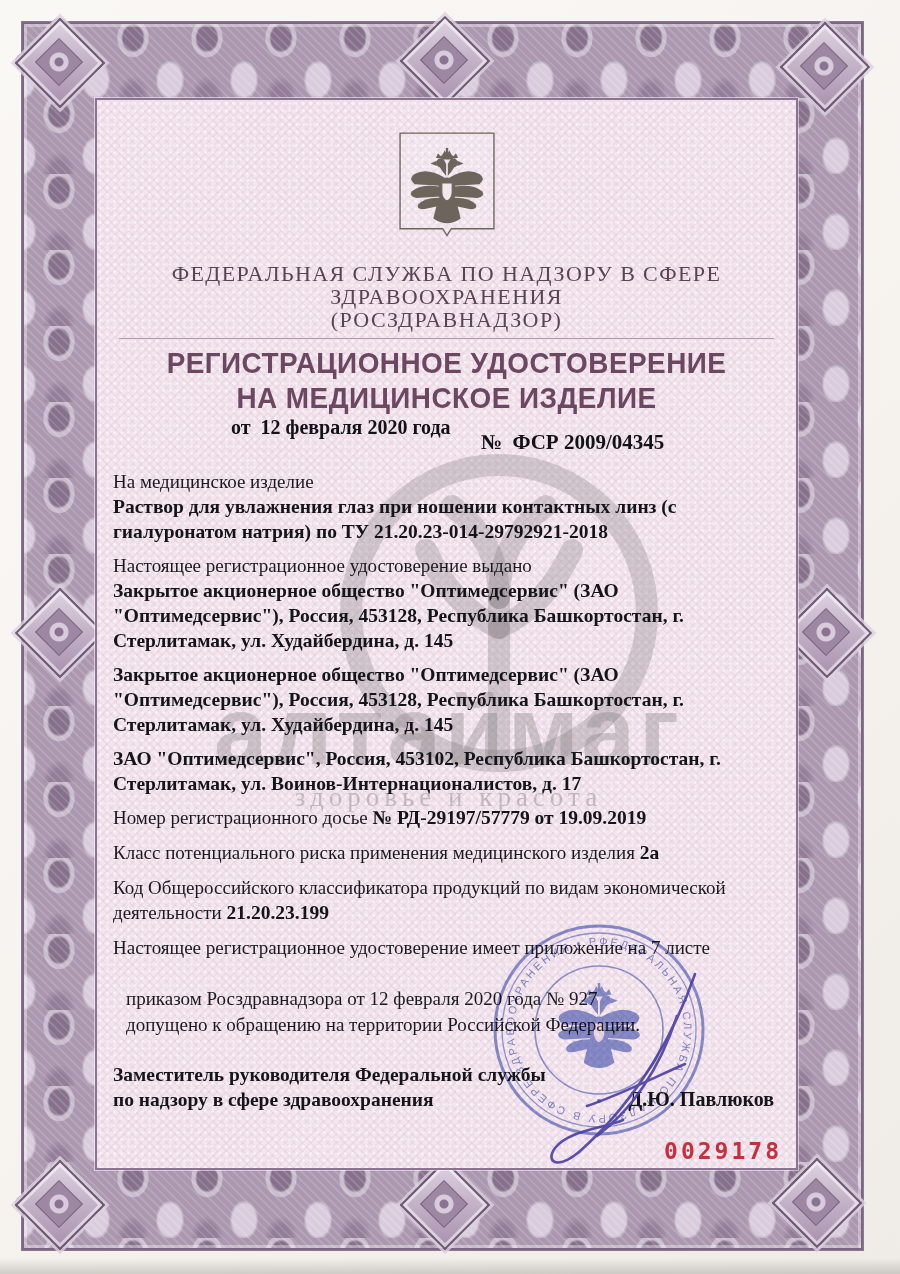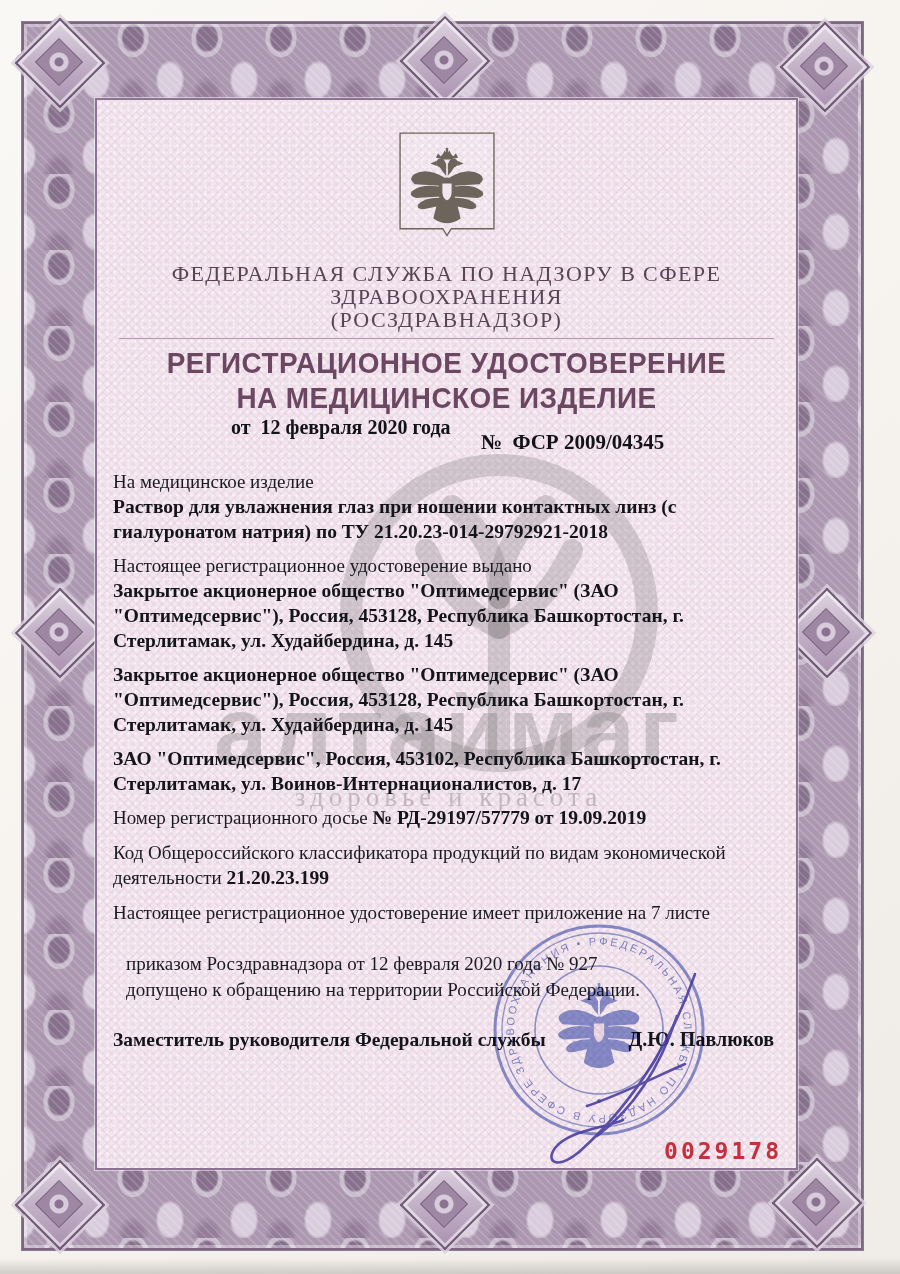--- a/index.html
+++ b/index.html
@@ -228,32 +228,34 @@
         <div class="value">Закрытое акционерное общество "Оптимедсервис" (ЗАО "Оптимедсервис"), Россия, 453128, Республика Башкортостан, г. Стерлитамак, ул. Худайбердина, д. 145</div>
       </div>
       <div class="sec">
         <div class="value">Закрытое акционерное общество "Оптимедсервис" (ЗАО "Оптимедсервис"), Россия, 453128, Республика Башкортостан, г. Стерлитамак, ул. Худайбердина, д. 145</div>
       </div>
       <div class="sec">
         <div class="value">ЗАО "Оптимедсервис", Россия, 453102, Республика Башкортостан, г. Стерлитамак, ул. Воинов-Интернационалистов, д. 17</div>
       </div>
 
       <div class="det"><span>Номер регистрационного досье </span><b>№ РД-29197/57779 от 19.09.2019</b></div>
+      <div class="det"><span>Класс потенциального риска применения медицинского изделия </span><b>2а</b></div>
       <div class="det"><span>Код Общероссийского классификатора продукций по видам экономической деятельности </span><b>21.20.23.199</b></div>
       <div class="det"><span>Настоящее регистрационное удостоверение имеет приложение на 7 листе</span><b></b></div>
     </div>
 
     <div class="order">
       <div>приказом Росздравнадзора от 12 февраля 2020 года № 927</div>
       <div>допущено к обращению на территории Российской Федерации.</div>
     </div>
 
     <div class="sign-row">
       <div class="pos">
         <div>Заместитель руководителя Федеральной службы</div>
+        <div>по надзору в сфере здравоохранения</div>
       </div>
       <div class="name">Д.Ю. Павлюков</div>
     </div>
   </div>
 
   <div class="serial">0029178</div>
 
   <svg class="stamp" viewBox="0 0 220 220">
     <g stroke="#5e6fc0" fill="none">
       <circle cx="110" cy="110" r="104" stroke-width="3" opacity=".85"></circle>

